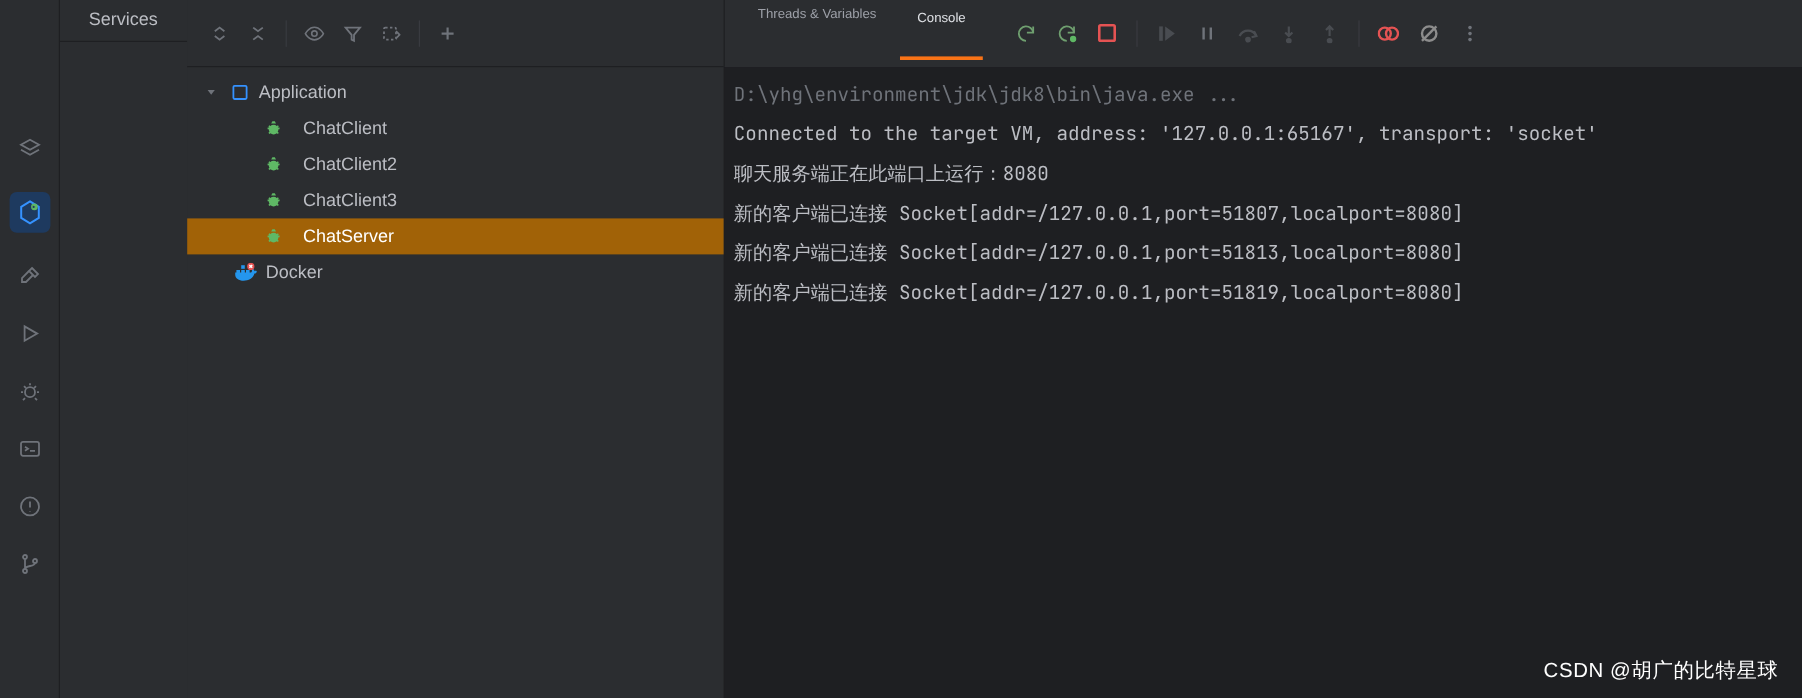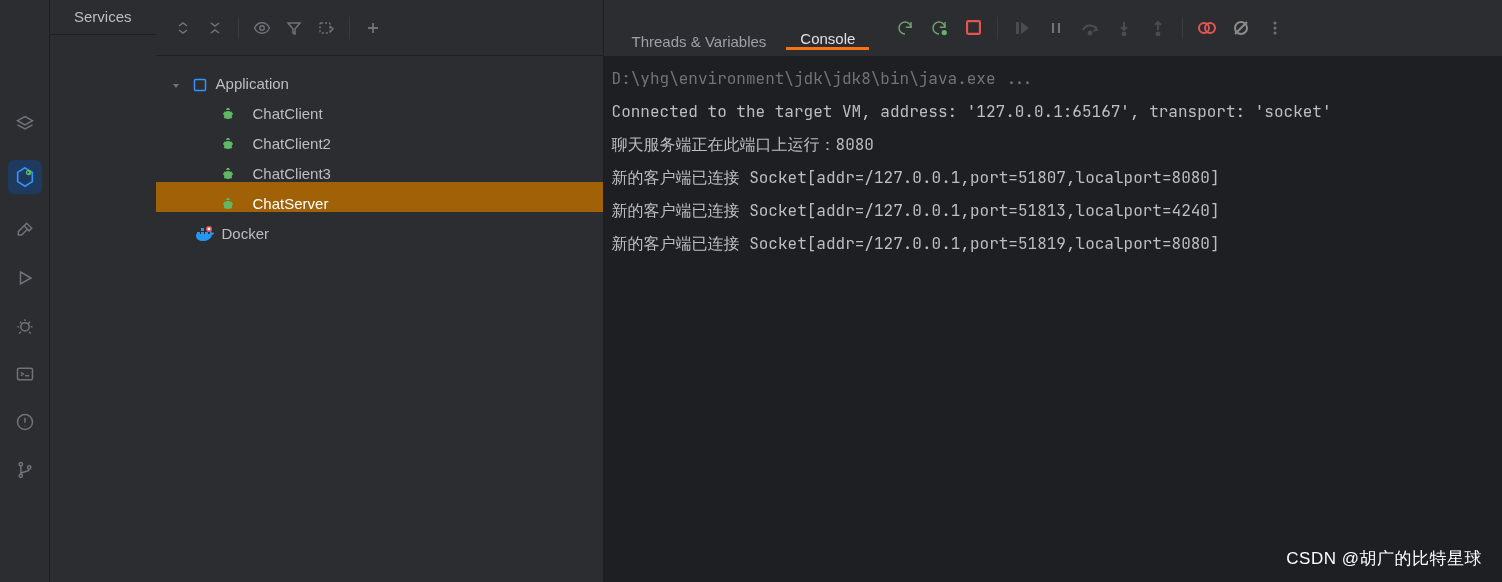--- a/index.html
+++ b/index.html
@@ -52,37 +52,37 @@
     display: flex;
     align-items: center;
     gap: 6px;
     padding: 0 14px;
     border-bottom: 1px solid #1e1f22;
   }
   .tbtn { width: 26px; height: 26px; display: flex; align-items: center; justify-content: center; cursor: pointer; color: #6f737a; border-radius: 4px; }
   .sep { width: 1px; height: 22px; background: #393b40; margin: 0 4px; }
   .tree { padding: 6px 0; font-size: 15px; }
   .trow {
-    display: flex; align-items: flex-end;
+    display: flex; align-items: center;
     height: 30px; padding-left: 14px;
     cursor: pointer; gap: 6px;
   }
   .trow.sel { background: #a16207; color: #ffffff; }
   .trow .arrow { width: 14px; color: #6f737a; }
   .trow .ticon { width: 20px; display: flex; align-items: center; justify-content: center; }
   .indent1 { padding-left: 62px; gap: 15px; }
   .indent-docker { padding-left: 38px; }
 
   .console-panel { flex: 1; display: flex; flex-direction: column; background: #1e1f22; }
   .console-toolbar {
     height: 56px; display: flex; align-items: center; gap: 6px;
     padding: 0 14px; border-bottom: 1px solid #2b2d30;
     background: #2b2d30;
   }
-  .tab { padding: 0 14px; height: 44px; display: flex; align-items: flex-end; font-size: 15px; color: #9da0a8; cursor: pointer; }
+  .tab { padding: 0 14px; height: 44px; display: flex; align-items: flex-start; font-size: 11px; color: #9da0a8; cursor: pointer; }
   .tab.active { color: #dfe1e5; border-bottom: 3px solid #f97316; padding-top: 3px; }
   .cbtn { width: 28px; height: 28px; display: flex; align-items: center; justify-content: center; cursor: pointer; color: #6f737a; border-radius: 4px; }
   .cbtn.disabled { opacity: 0.45; cursor: default; }
   .console-out {
     flex: 1;
     font-family: "JetBrains Mono", Consolas, monospace;
     font-size: 16px;
     line-height: 33px;
     padding: 6px 8px;
     color: #bcbec4;
@@ -355,20 +355,20 @@
                 <circle cx="8" cy="8" r="1.5"></circle>
                 <circle cx="8" cy="13" r="1.5"></circle>
               </svg>
           </div>
         </div>
 
         <div class="console-out"><span class="dim">D:\yhg\environment\jdk\jdk8\bin\java.exe ...</span>
 <span>Connected to the target VM, address: '127.0.0.1:65167', transport: 'socket'</span>
 <span>聊天服务端正在此端口上运行：8080</span>
 <span>新的客户端已连接 Socket[addr=/127.0.0.1,port=51807,localport=8080]</span>
-<span>新的客户端已连接 Socket[addr=/127.0.0.1,port=51813,localport=4240]</span>
+<span>新的客户端已连接 Socket[addr=/127.0.0.1,port=51813,localport=8080]</span>
 <span>新的客户端已连接 Socket[addr=/127.0.0.1,port=51819,localport=8080]</span></div>
       </div>
     </div>
   </div>
 </div>
 
 <div class="watermark">CSDN @胡广的比特星球</div>
 
 </body></html>

